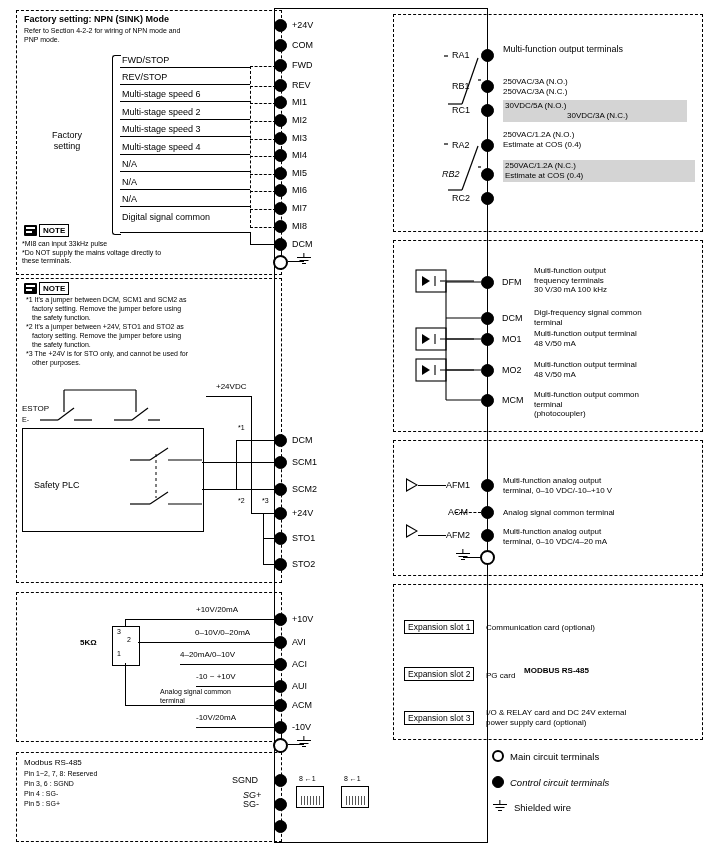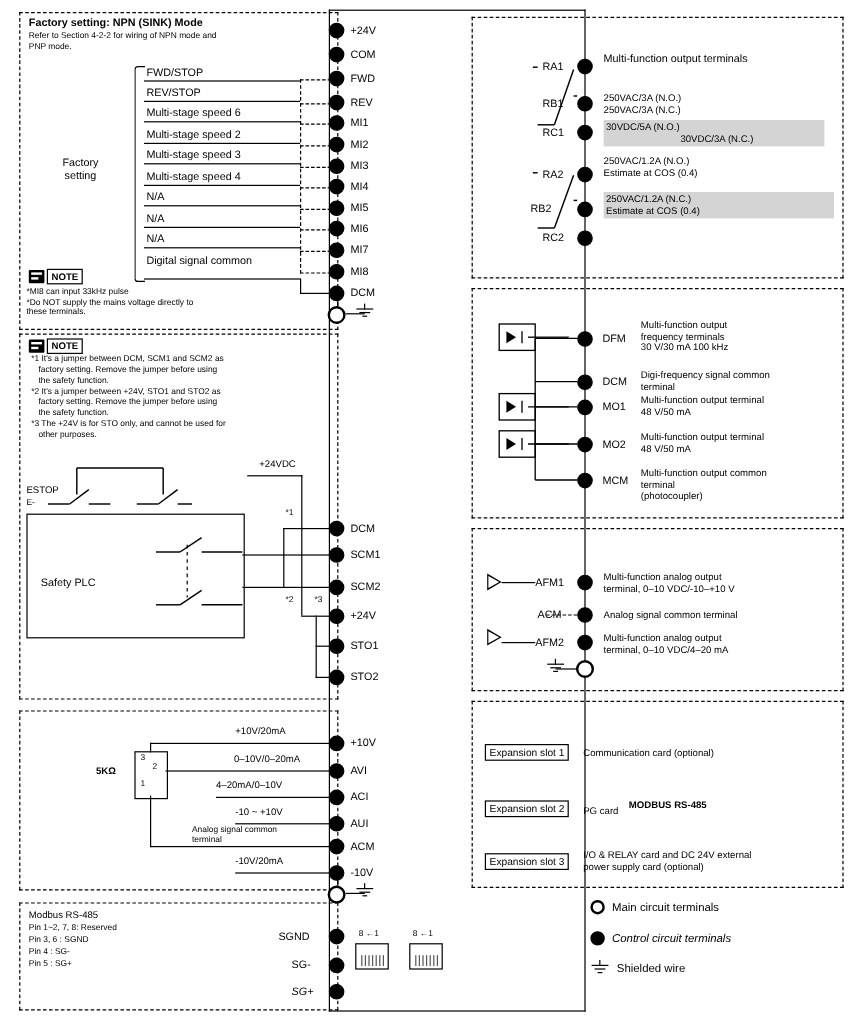--- a/index.html
+++ b/index.html
@@ -264,21 +264,21 @@
   <div class="t t7" style="left:24px;top:770px;">Pin 1~2, 7, 8: Reserved</div>
   <div class="t t7" style="left:24px;top:780px;">Pin 3, 6 : SGND</div>
   <div class="t t7" style="left:24px;top:790px;">Pin 4 : SG-</div>
   <div class="t t7" style="left:24px;top:800px;">Pin 5 : SG+</div>
 
   <div class="term" style="left:274px;top:774px;"></div>
   <div class="t" style="left:232px;top:775px;">SGND</div>
   <div class="term" style="left:274px;top:798px;"></div>
   <div class="t" style="left:243px;top:799px;">SG-</div>
   <div class="term" style="left:274px;top:820px;"></div>
-  <div class="t" style="left:243px;top:821px;font-style:italic;">SG+</div>
+  <div class="t" style="left:243px;top:790px;font-style:italic;">SG+</div>
 
   <div class="t t7" style="left:299px;top:775px;">8 ←1</div>
   <div class="t t7" style="left:344px;top:775px;">8 ←1</div>
   <div class="rj" style="left:296px;top:786px;">
     <span class="p" style="left:4px;"></span>
       <span class="p" style="left:7px;"></span>
       <span class="p" style="left:10px;"></span>
     <span class="p" style="left:13px;"></span>
       <span class="p" style="left:16px;"></span>
       <span class="p" style="left:19px;"></span>
@@ -298,21 +298,21 @@
 
   <div class="term" style="left:481px;top:49px;"></div>
   <div class="t" style="left:452px;top:50px;">RA1</div>
   <div class="term" style="left:481px;top:80px;"></div>
   <div class="t" style="left:452px;top:81px;">RB1</div>
   <div class="term" style="left:481px;top:104px;"></div>
   <div class="t" style="left:452px;top:105px;">RC1</div>
   <div class="term" style="left:481px;top:139px;"></div>
   <div class="t" style="left:452px;top:140px;">RA2</div>
   <div class="term" style="left:481px;top:168px;"></div>
-  <div class="t" style="left:442px;top:169px;">RB2</div>
+  <div class="t" style="left:442px;top:169px;font-style:italic;">RB2</div>
   <div class="term" style="left:481px;top:192px;"></div>
   <div class="t" style="left:452px;top:193px;">RC2</div>
 
   <svg style="left:448px;top:46px;width:40px;height:68px;">
     <line x1="0" y1="10" x2="-4" y2="10" stroke="#000" stroke-width="1.2"></line>
     <line x1="0" y1="58" x2="14" y2="58" stroke="#000" stroke-width="1.2"></line>
     <line x1="14" y1="58" x2="30" y2="12" stroke="#000" stroke-width="1.2"></line>
     <line x1="30" y1="34" x2="33" y2="34" stroke="#000" stroke-width="1.2"></line>
   </svg>
   <svg style="left:448px;top:136px;width:40px;height:64px;">

